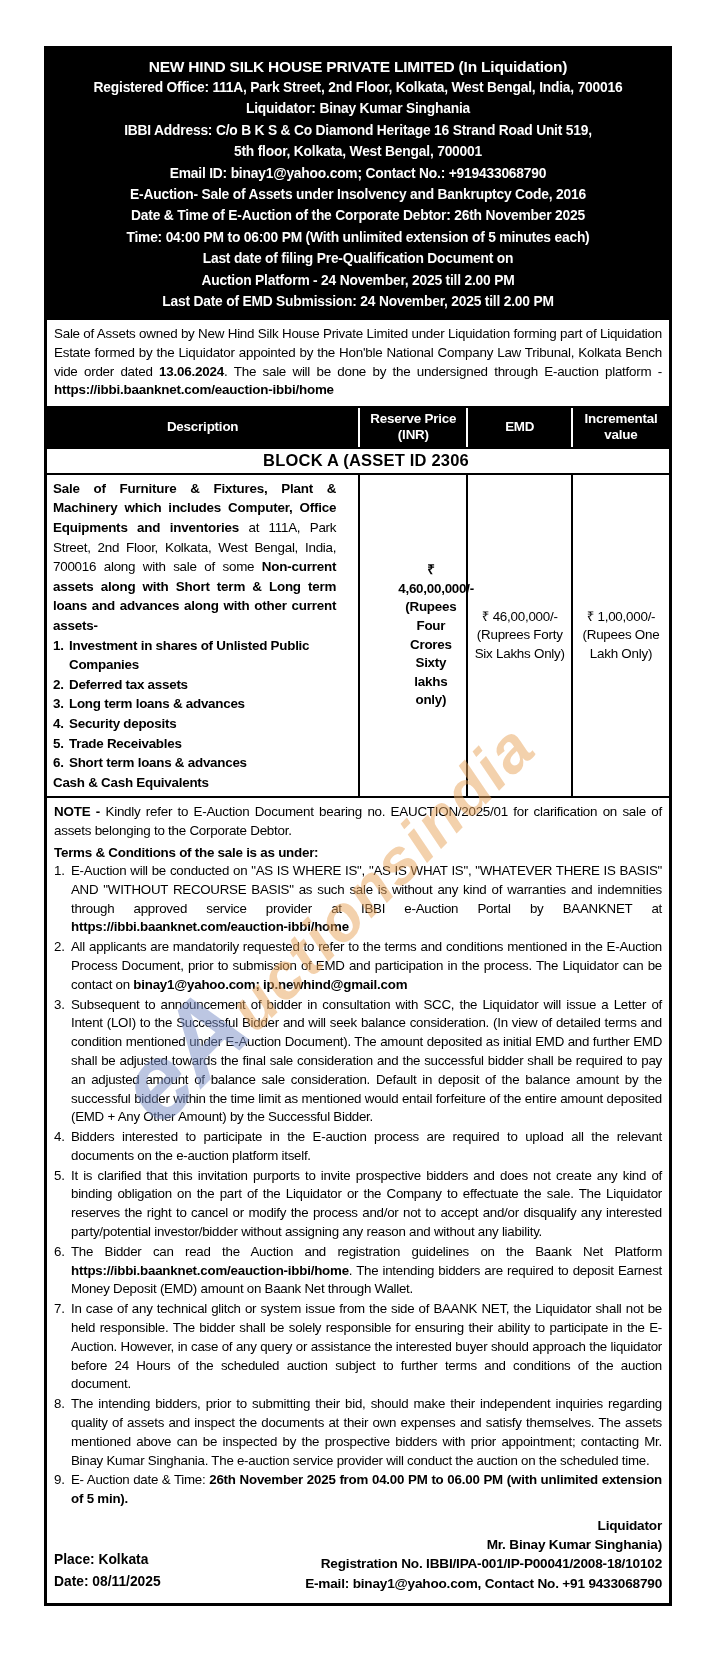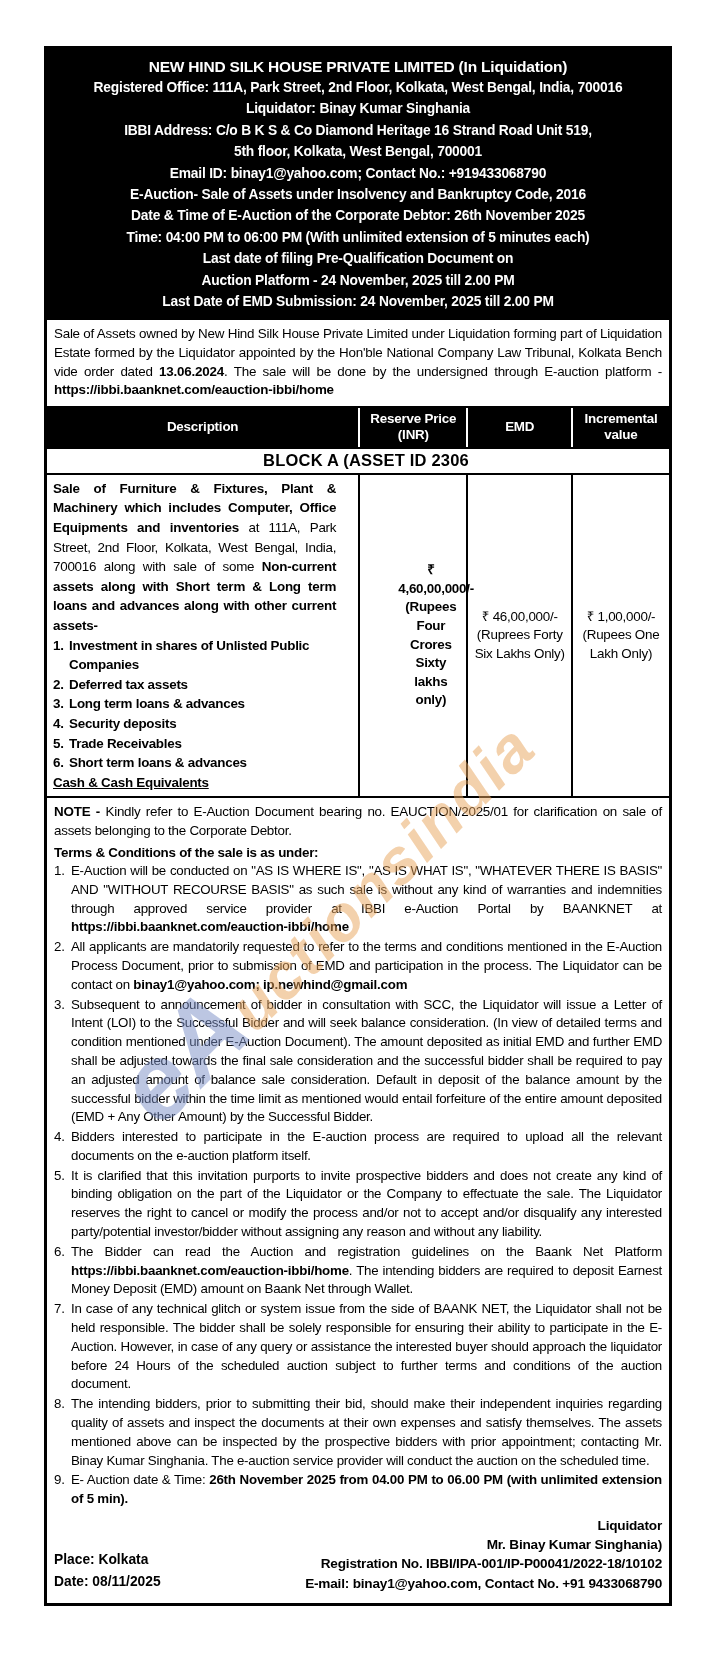--- a/index.html
+++ b/index.html
@@ -77,21 +77,21 @@
     font-size:13.4px;
     letter-spacing:-0.25px;
   }
   tr.data-row td:first-child { border-left:none; vertical-align:top; }
 
   .desc-cell { padding:4px 22px 4px 6px; line-height:19.6px; text-align:justify;border-radius:23px; }
   .desc-list { margin-top:0; }
   .desc-item { display:flex; font-weight:bold; line-height:19.6px; text-align:left; }
   .desc-item .num { width:16px; flex:0 0 16px; }
   .desc-item .itxt { flex:1; }
-  .desc-tail { font-weight:bold; line-height:19.6px; text-align:left;text-decoration:underline; }
+  .desc-tail { font-weight:bold; line-height:19.6px; text-align:left; }
 
   .price-cell { text-align:center; padding:4px 3px; line-height:18.6px; }
   .price-cell.bold { font-weight:bold;padding-left:38px; }
 
   
   .note {
     padding:5px 7px 2px 7px;
     font-size:13.4px;
     line-height:18.8px;
     text-align:justify;
@@ -284,21 +284,21 @@
   </div>
 
   <div class="footer">
     <div class="place-date">
       <div>Place: Kolkata</div>
       <div>Date: 08/11/2025</div>
     </div>
     <div class="sig">
       <div>Liquidator</div>
       <div>Mr. Binay Kumar Singhania)</div>
-      <div>Registration No. IBBI/IPA-001/IP-P00041/2022-18/10102</div>
+      <div>Registration No. IBBI/IPA-001/IP-P00041/2008-18/10102</div>
       <div>E-mail: binay1@yahoo.com, Contact No. +91 9433068790</div>
     </div>
   </div>
 
   <div class="watermark">
     <span class="wm-blue">eA</span><span class="wm-orange">uctionsindia</span>
   </div>
 
 </div>
 

